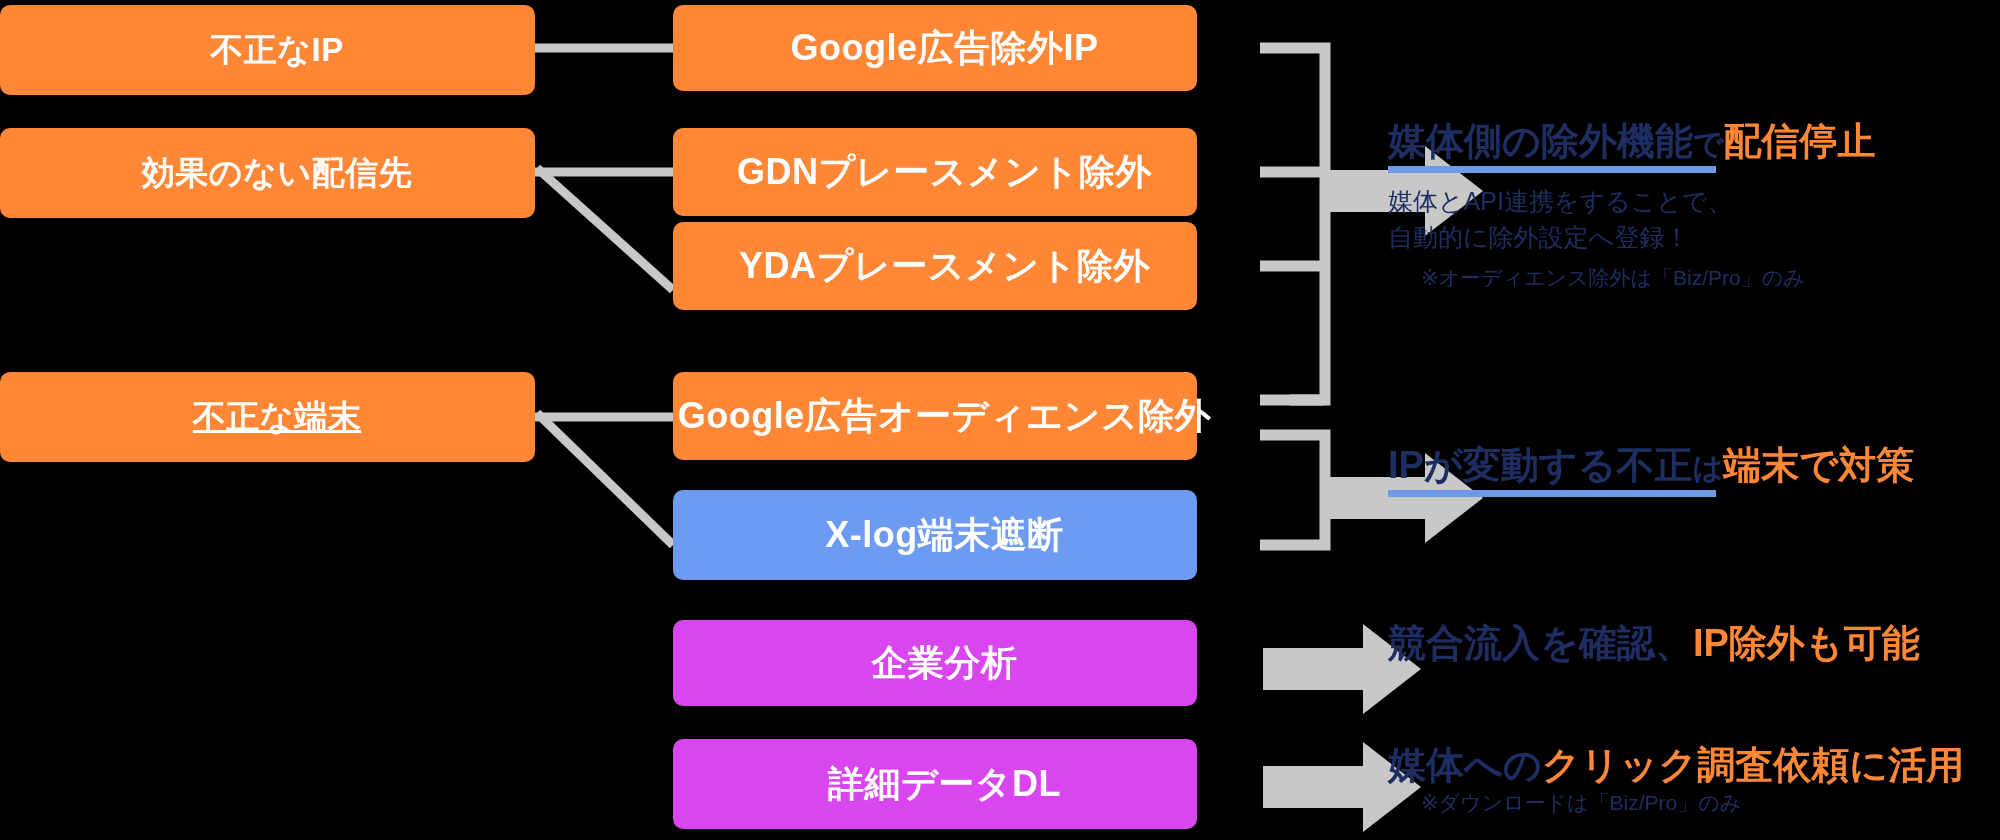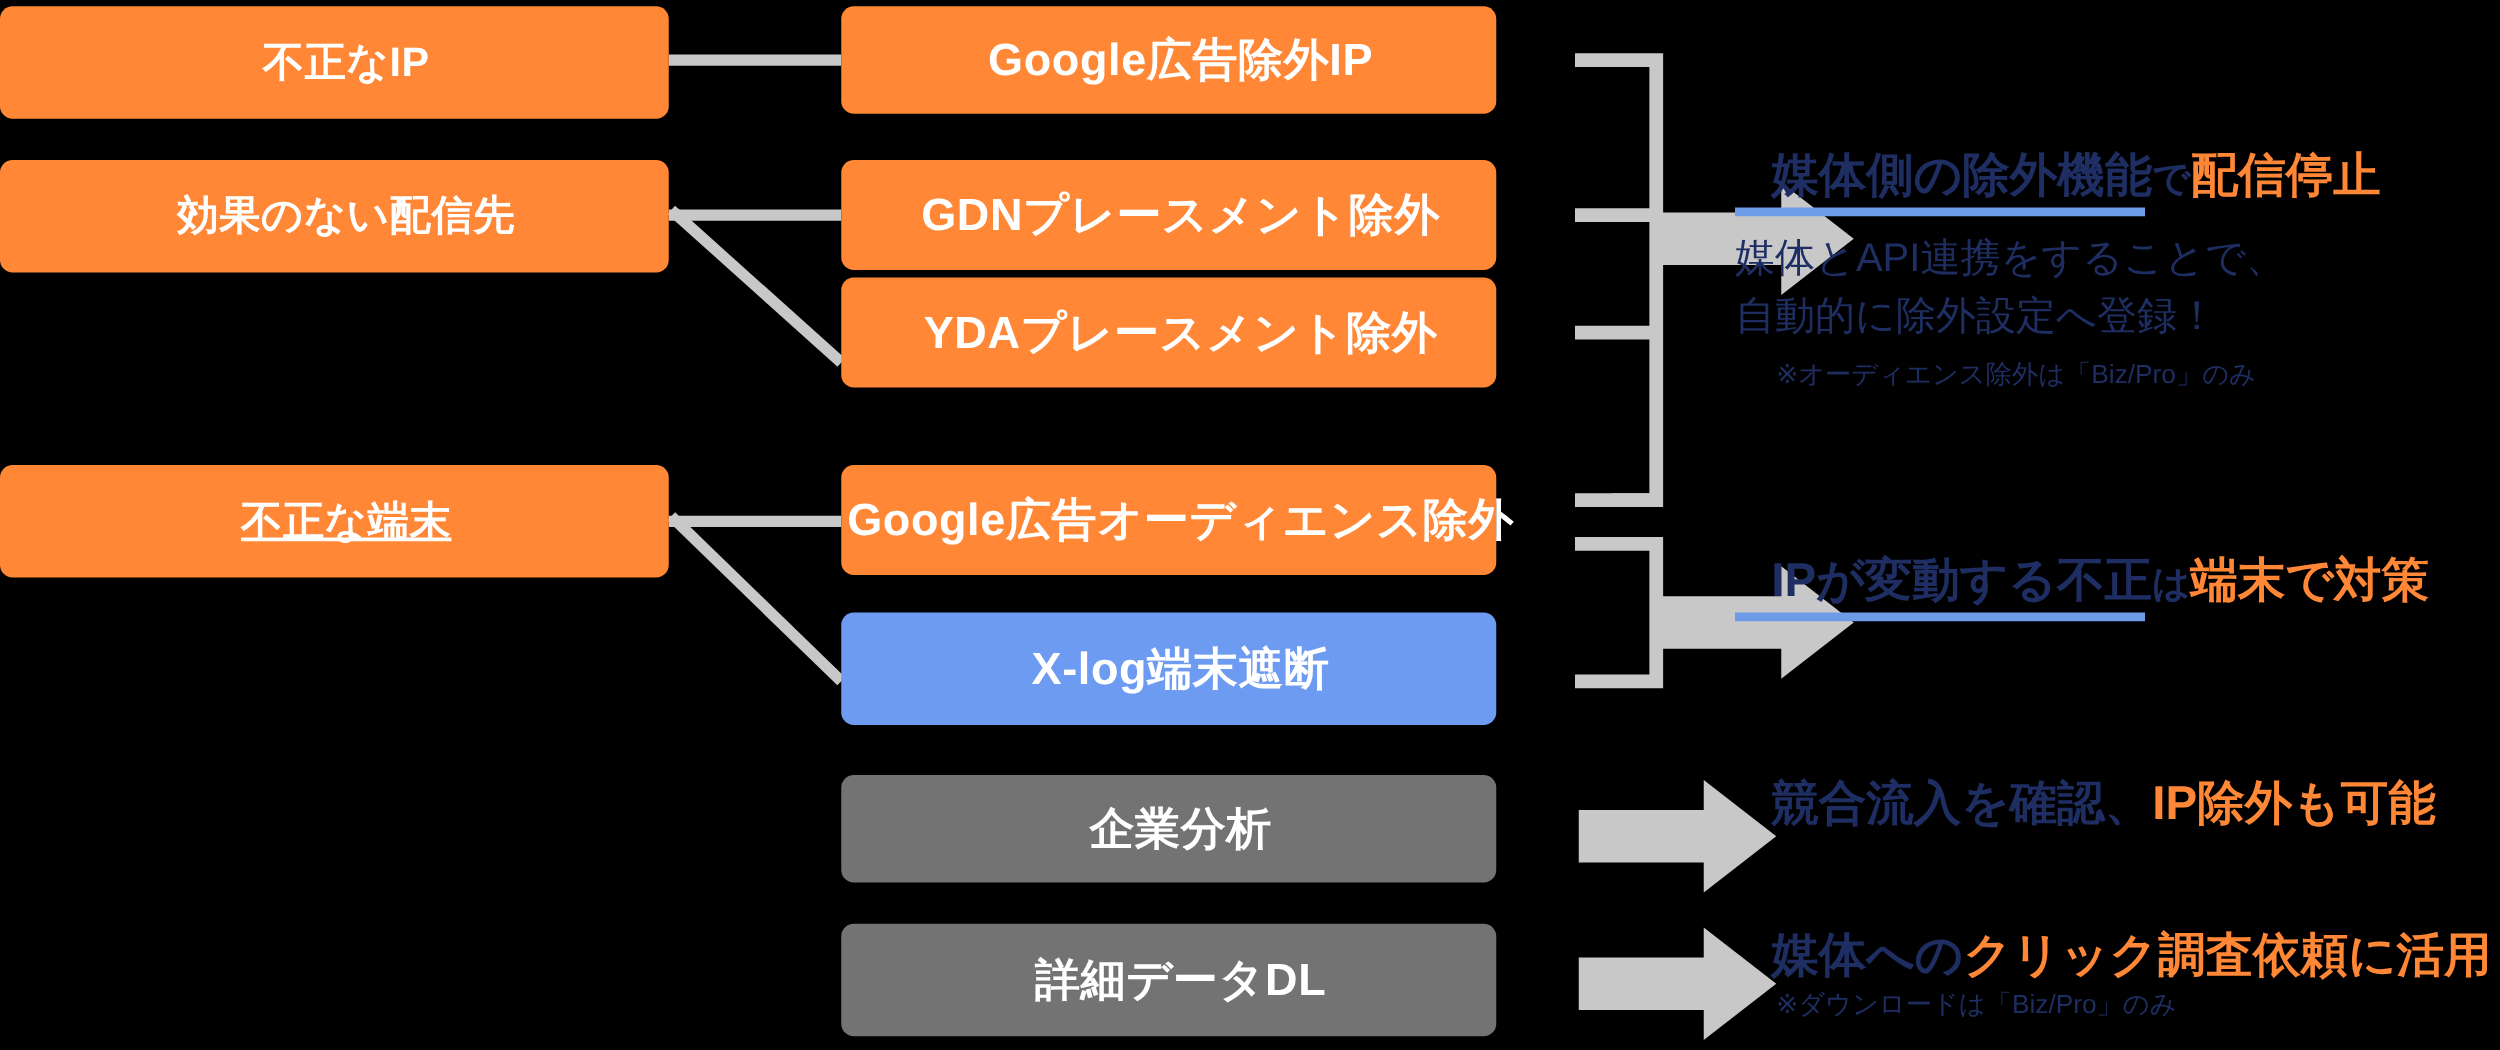--- a/index.html
+++ b/index.html
@@ -20,45 +20,45 @@
     color:#fff;
     font-weight:700;
     letter-spacing:.5px;
     text-align:right;
     line-height:1.1;
     white-space:nowrap;
     padding-left:19px;
   }
   .box.orange{ background:#FF8736; }
   .box.blue  { background:#6E9BF2; }
-  .box.green { background:#737373; }
+  .box.green { background:#d946ef; }
 
   
   .col-left{ left:0; width:535px; height:90px; font-size:33px; }
   
   .col-mid { left:673px; width:524px; font-size:36px; }
 
   
   .wires{ position:absolute; left:0; top:0; width:2000px; height:840px; }
 
   
   .callout{ position:absolute; }
   .headline{
     font-size:38px; font-weight:700; white-space:nowrap;
-    line-height:1.05; color:#1E2E63;margin-left:29px;
+    line-height:1.05; color:#1E2E63;
   }
   .headline .navy{ color:#1E2E63; }
   .headline .navy-sm{ color:#1E2E63; font-size:30px; }
   .headline .accent{ color:#FF8736; }
   .rule{
     height:7px; background:#6E9BE8; margin-top:4px;
   }
   .body-lines{
     margin-top:10px; color:#1E2E63;
-    font-size:32px; line-height:1.45; white-space:nowrap;
+    font-size:25px; line-height:1.45; white-space:nowrap;
   }
   .note{
     margin-top:9px; color:#1E2E63;
     font-size:21px; white-space:nowrap;margin-left:33px;
   }
   .note-tight{ margin-top:3px; }
 </style>
 </head>
 <body>
 

